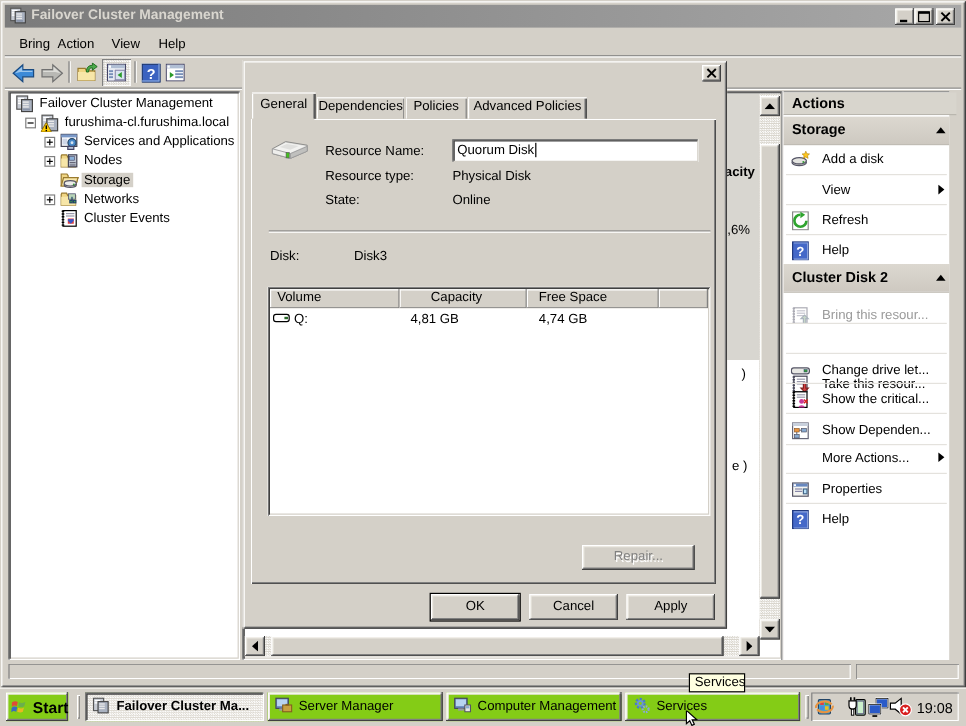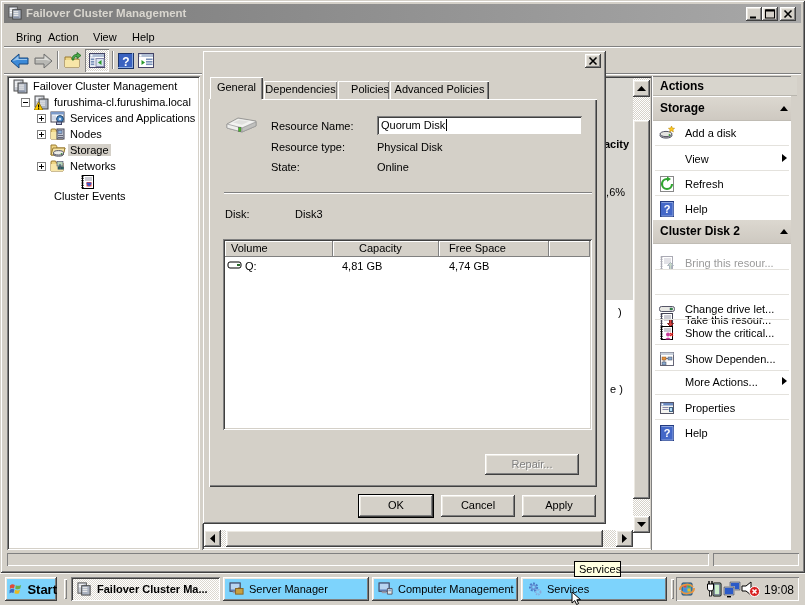--- a/index.html
+++ b/index.html
@@ -68,21 +68,21 @@
   box-shadow: inset 1px 1px #808080, inset -1px -1px #d4d0c8, inset 2px 2px #404040, inset -2px -2px #ffffff; padding:3px 0 0 4px; }
 #dlgsep { left:224px; top:192px; width:368px; height:2px; border-top:1px solid #808080; border-bottom:1px solid #ffffff; }
 #listbox { left:223px; top:239px; width:369px; height:191px; background:#fff;
   box-shadow: inset 1px 1px #808080, inset -1px -1px #ffffff, inset 2px 2px #404040, inset -2px -2px #d4d0c8; }
 .colhdr { position:absolute; top:241px; height:16px; background:#d4d0c8; box-shadow: inset -1px -1px #808080, inset 1px 1px #ffffff; padding:1px 0 0 6px; }
 .pbtn { position:absolute; background:#d4d0c8; box-shadow: inset -1px -1px #404040, inset 1px 1px #ffffff, inset -2px -2px #808080, inset 2px 2px #ece9e2; text-align:center; line-height:20px; }
 #okbtn { left:359px; top:495px; width:74px; height:22px; box-shadow: 0 0 0 1px #000, inset -1px -1px #404040, inset 1px 1px #ffffff, inset -2px -2px #808080, inset 2px 2px #ece9e2; }
 
 
 #taskbar { left:0px; top:573px; width:805px; height:32px; background:#d4d0c8; border-top:1px solid #f5f4f1; }
-.taskbtn { position:absolute; top:577px; height:24px; background:#7dd3fc; white-space:nowrap; overflow:hidden;
+.taskbtn { position:absolute; top:577px; height:24px; background:#84cc16; white-space:nowrap; overflow:hidden;
   box-shadow: inset -1px -1px #404040, inset 1px 1px #ffffff, inset -2px -2px #808080, inset 2px 2px #ece9e2;
   display:flex; align-items:center; font-size:11px; }
 .taskbtn.active { box-shadow: inset 1px 1px #808080, inset -1px -1px #ffffff, inset 2px 2px #404040;
   background-image: conic-gradient(#ffffff 25%, #dcd8d0 25% 50%, #ffffff 50% 75%, #dcd8d0 75%); background-size:2px 2px; font-weight:bold; }
 #tray { position:absolute; left:676px; top:577px; width:123px; height:24px; box-shadow: inset 1px 1px #808080, inset -1px -1px #ffffff; display:flex; align-items:center; }
 #tooltip { left:574px; top:561px; width:47px; height:16px; background:#ffffe1; border:1px solid #000; font-size:11px; padding:1px 0 0 4px; z-index:60; } .z20 { z-index:20; } .z30 { z-index:30; } .z40 { z-index:40; } .z50 { z-index:50; }
 </style>
 </head>
 <body>
 <div id="screen">
@@ -238,21 +238,21 @@
       <span class="ticon" style="width:16px;height:16px;"><svg width="16" height="16" viewBox="0 0 16 16">
           <path d="M1 4 L1 13 L13 13 L13 5 L6.5 5 L5.5 3 L1.5 3 Z" fill="#efd584" stroke="#9a7b2f"></path>
           <path d="M1 6 L13 6 L13 13 L1 13 Z" fill="#f7e6a8"></path>
           <rect x="7" y="3.5" width="6" height="4.5" fill="#b8d4b8" stroke="#446" stroke-width="0.6"></rect>
           <rect x="8.2" y="9" width="2" height="2" fill="#44aa44" stroke="#246"></rect>
           <rect x="11.2" y="9" width="2" height="2" fill="#44aa44" stroke="#246"></rect>
           <rect x="9.5" y="6" width="1" height="3" fill="#246"></rect>
         </svg></span>
       <span style="margin-left:4px;">Networks</span>
     </div>
-  <div class="trow" style="left:50px; top:174px;flex-direction:column;">
+  <div class="trow" style="left:50px; top:174px;">
       <span class="ticon" style="width:16px;height:16px;"><svg width="16" height="16" viewBox="0 0 16 16">
           <rect x="2.5" y="1.5" width="11" height="13" fill="#fff" stroke="#000"></rect>
           <path d="M2.5 1.5 L2.5 14.5" stroke="#000" stroke-width="2.2" stroke-dasharray="1.2 1.1"></path>
           <rect x="5" y="3.5" width="7" height="1" fill="#99a"></rect>
           <rect x="5" y="5.5" width="7" height="1" fill="#99a"></rect>
           <path d="M6.5 8 L11.5 8 L11.5 12.5 L6.5 12.5 Z" fill="#e04040"></path>
           <path d="M8.2 8.8 C7.2 8 6 9 6.8 10.2 L9 12.4 L11.2 10.2 C12 9 10.8 8 9.8 8.8" fill="#3a58c8"></path>
         </svg></span>
       <span style="margin-left:4px;">Cluster Events</span>
     </div>
@@ -424,21 +424,21 @@
         <path d="M4.5 3.5 L11.5 10.5 M11.5 3.5 L4.5 10.5" stroke="#000" stroke-width="1.6"></path>
       </svg></div>
 
   <div class="abs z20 tab" style="left:210px; top:77px; width:53px; height:22px; box-shadow: inset 1px 0 #ffffff, inset -1px 0 #404040, inset -2px 0 #808080; border-top:1px solid #ffffff; z-index:22;">
     <div style="margin-top:3px;">General</div>
     </div>
   <div class="abs z20 tab" style="left:264px; top:81px; width:73px; height:18px;">
       <div style="margin-top:1px;">Dependencies</div>
     </div>
   <div class="abs z20 tab" style="left:338px; top:81px; width:51px; height:18px;">
-      <div style="margin-top:1px;text-align:right;">Policies</div>
+      <div style="margin-top:1px;">Policies</div>
     </div>
   <div class="abs z20 tab" style="left:390px; top:81px; width:99px; height:18px; box-shadow: inset 1px 0 #ffffff, inset -1px 0 #404040, inset -2px 0 #808080;">
       <div style="margin-top:1px;">Advanced Policies</div>
     </div>
   <div id="tabframe" class="abs z20"></div>
   <div class="abs" style="left:210px; top:99px; width:52px; height:2px; background:#d4d0c8; z-index:23;"></div>
 
   <div class="abs z30" id="diskicon" style="left:225px; top:116px;">
     <svg width="33" height="20" viewBox="0 0 33 20">
       <path d="M2 8 L13 2 L31 5 L31 10 L17 16 L2 12 Z" fill="#dadad8" stroke="#8a8a88" stroke-width="0.8"></path>

